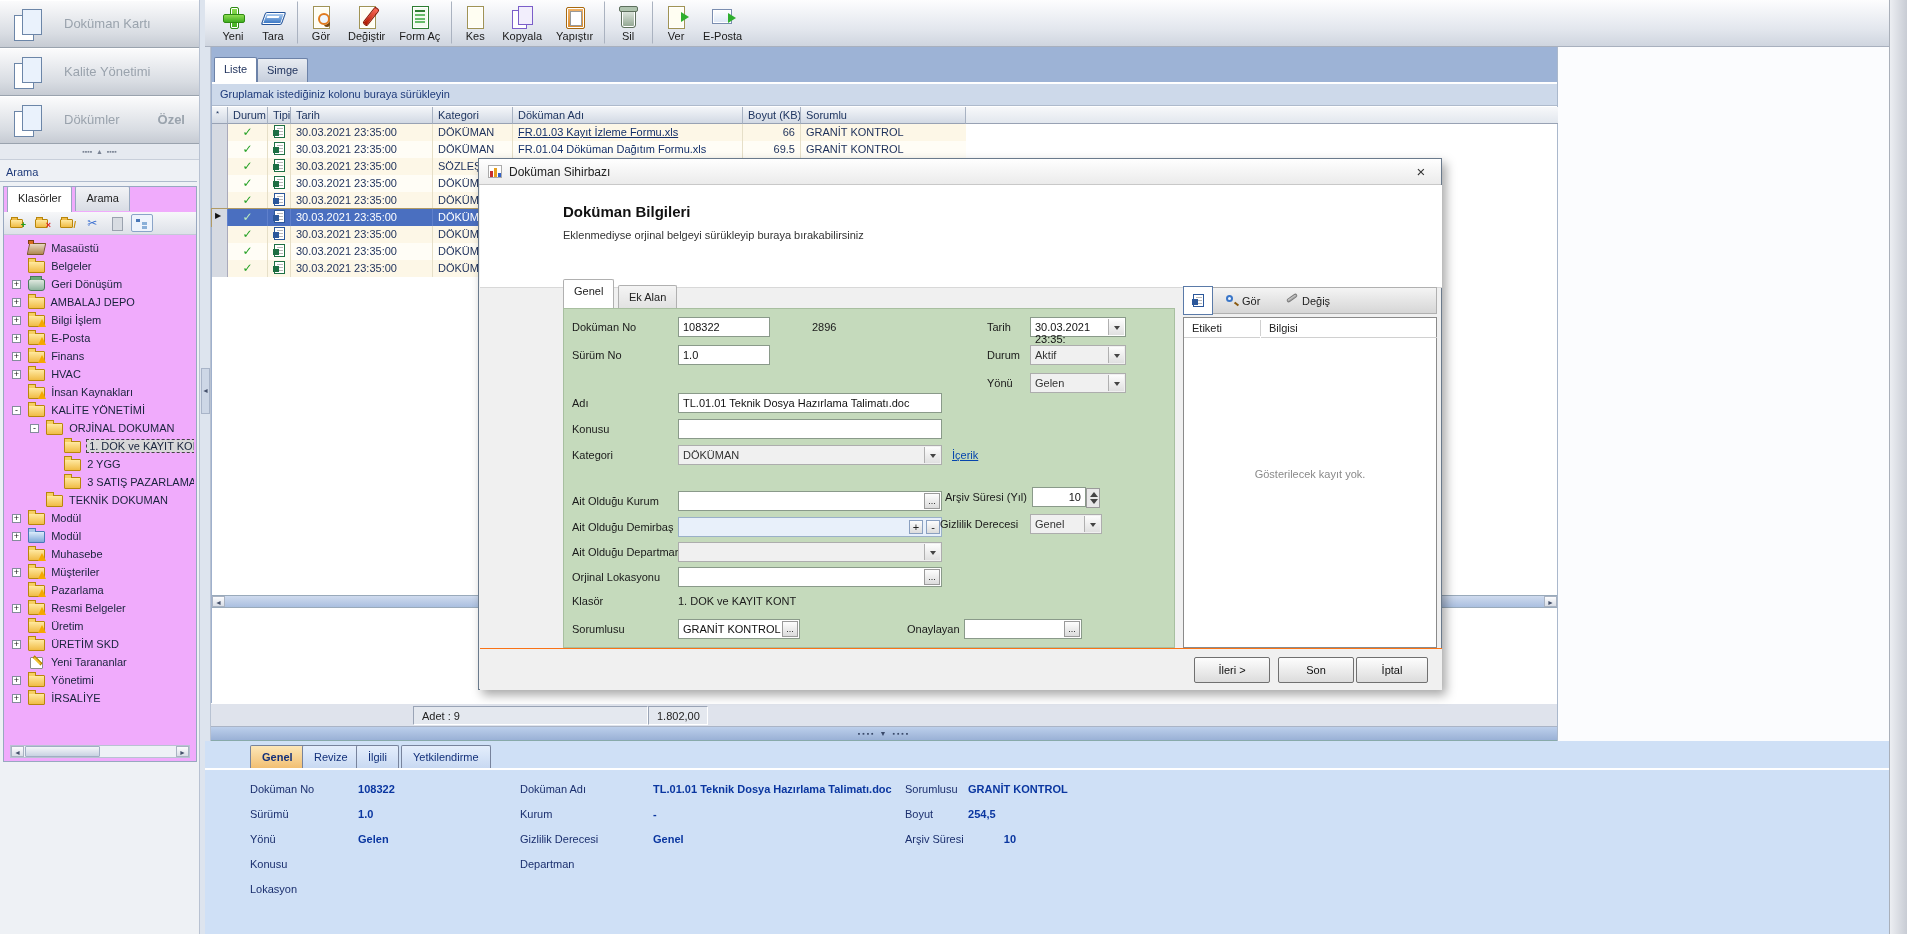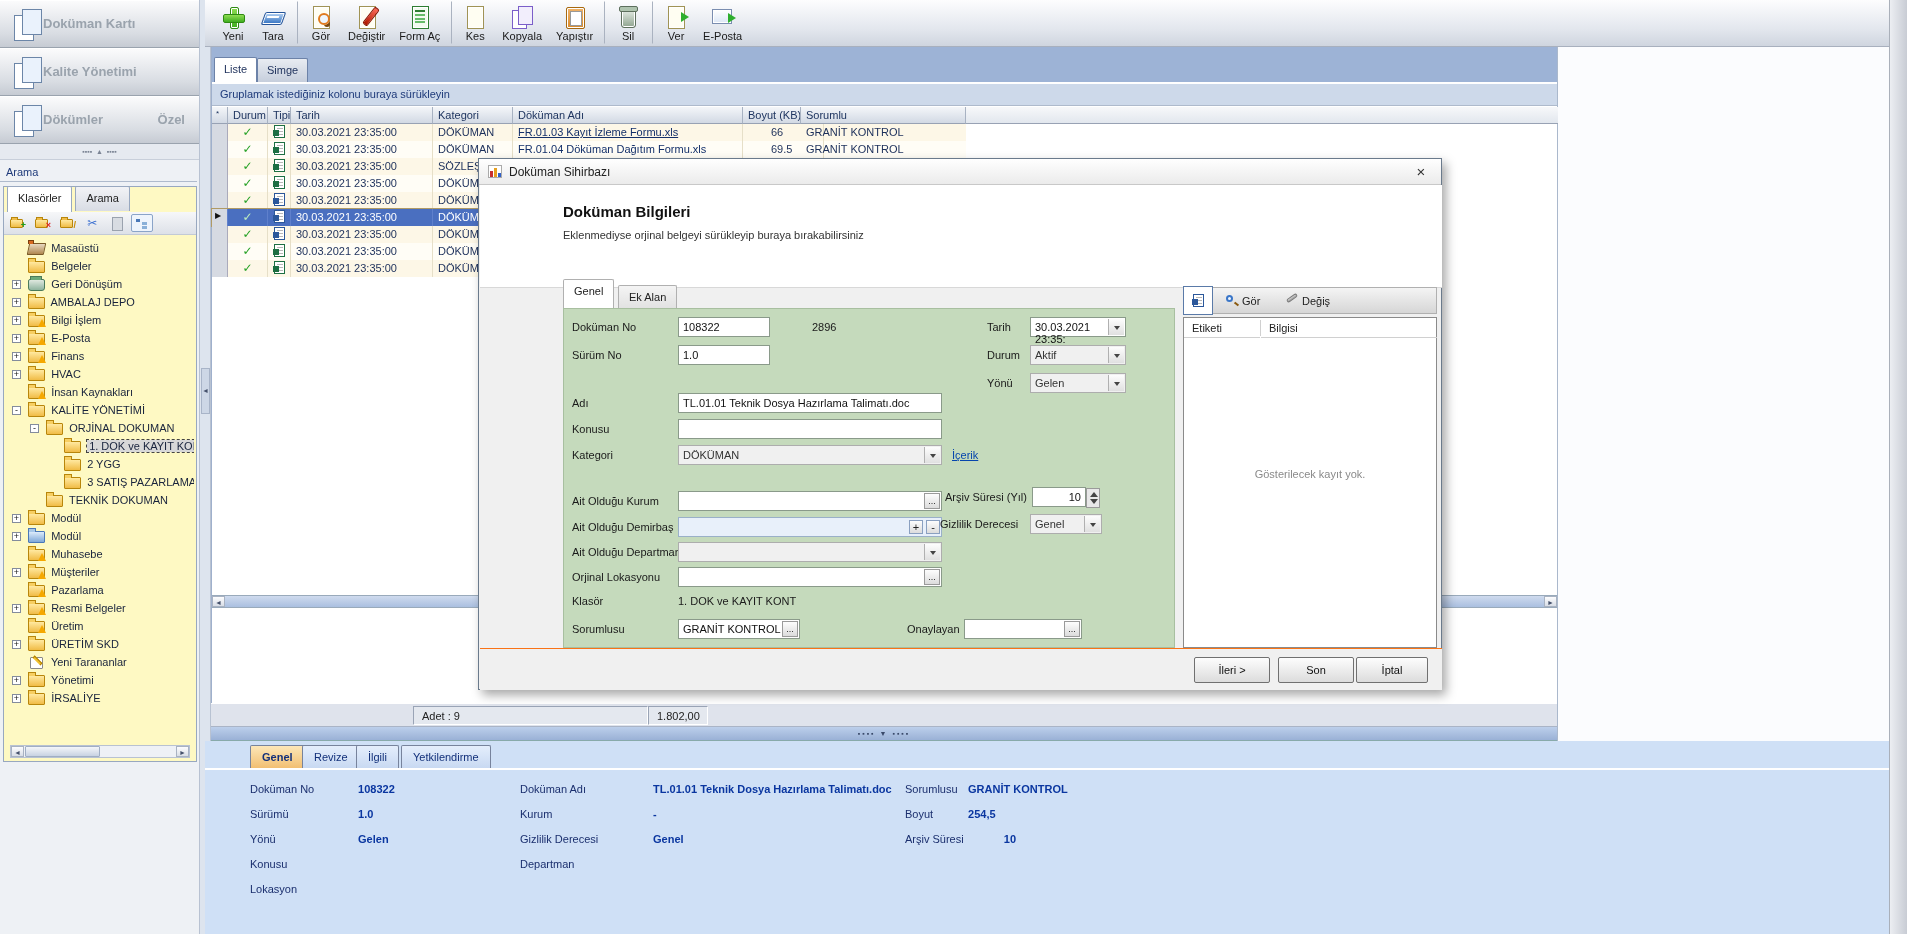--- a/index.html
+++ b/index.html
@@ -2,28 +2,28 @@
 <html><head>
 <meta charset="utf-8">
 <style>
   *{margin:0;padding:0;box-sizing:border-box;font-family:"Liberation Sans","DejaVu Sans",sans-serif}
   html,body{width:1907px;height:934px;overflow:hidden;background:#fff}
   #app{position:relative;width:1907px;height:934px;font-size:11px;color:#1c2f5a;background:#eef1f5}
 
   
   #sidebar{position:absolute;left:0;top:0;width:200px;height:934px;background:#eef1f5;border-right:1px solid #b8c2d2}
   .sp-head{position:relative;height:48px;background:linear-gradient(#fbfbfc,#d9dde3 70%,#c6cbd3);border-bottom:1px solid #9aa3ae;border-top:1px solid #fff}
-  .sp-head .lbl{position:absolute;left:43px;top:15px;font-size:13px;font-weight:bold;color:#9aa3ad}
+  .sp-head .lbl{position:absolute;left:64px;top:15px;font-size:13px;font-weight:normal;color:#9aa3ad}
   .sp-head .lbl2{position:absolute;right:14px;top:15px;font-size:13px;font-weight:bold;color:#9aa3ad}
   .hd-ico{position:absolute;left:10px;top:6px;width:38px;height:36px}
   .ic-docs::before{content:"";position:absolute;left:4px;top:8px;width:18px;height:24px;background:#fff;border:1px solid #6c86a8}
   .ic-docs::after{content:"";position:absolute;left:12px;top:2px;width:18px;height:24px;background:#eaf2fc;border:1px solid #6c86a8}
   .grip-strip{position:relative;height:16px;background:#e6eaf0;border-bottom:1px solid #c8cfda;text-align:center;color:#7b8494;font-size:7px;line-height:15px}
   .search-lbl{padding:6px 0 3px 6px;color:#1e3a7a;border-bottom:1px solid #aebacc;margin:0 2px 4px 0}
-  #treecard{position:absolute;left:3px;top:186px;width:194px;height:576px;background:#fef9c3;border:1px solid #98a8c0}
+  #treecard{position:absolute;left:3px;top:186px;width:194px;height:576px;background:#f0abfc;border:1px solid #98a8c0}
   .scard-tabs{position:absolute;left:0;top:-1px;height:25px;width:100%;}
   .stab{display:inline-block;height:25px;padding:5px 10px 0;border:1px solid #98a8c0;border-bottom:none;background:linear-gradient(#f2f3f6,#d8dce4);margin-left:3px;color:#222;border-radius:2px 2px 0 0}
   .stab[data-active="1"]{background:#fff;position:relative;z-index:2;height:26px;font-weight:normal}
   .mini-bar{position:absolute;left:0;top:25px;width:100%;height:23px;background:linear-gradient(#f6f7f9,#dde1e8);border-bottom:1px solid #c2cad6;padding:2px 2px}
   .mbtn{display:inline-block;width:22px;height:18px;vertical-align:top;position:relative;border:1px solid transparent;border-radius:2px}
   .mfold{position:absolute;left:3px;top:4px;width:13px;height:9px;background:linear-gradient(#ffe9a0,#f0bc46);border:1px solid #b8860b;border-radius:1px}
   .mfold::before{content:"";position:absolute;top:-3px;left:0;width:5px;height:2px;background:#f0bc46;border:1px solid #b8860b;border-bottom:none}
   .badge{position:absolute;right:1px;bottom:1px;font-weight:bold;font-size:9px;line-height:9px}
   .mbtn[data-icon="folder-add"] .badge{color:#1f9e1f}
   .mbtn[data-icon="folder-delete"] .badge{color:#d22}
@@ -104,21 +104,21 @@
   .grow:nth-child(odd){background:#fdf7e7}
   .grow:nth-child(even){background:#fffdf6}
   .gc{position:absolute;top:0;height:17px;padding:2px 5px 0;border-right:1px solid #e6dfc8;overflow:hidden}
   .ind{left:0;width:16px;background:#d6dae2;border-right:1px solid #aab;padding:2px 0 0 3px;font-size:8px;color:#222}
   .c-durum{left:16px;width:40px;text-align:center;color:#23a023;font-weight:bold;font-size:12px;padding-top:1px}
   .c-tipi{left:56px;width:23px;text-align:center;padding-top:1px}
   .c-tarih{left:79px;width:142px}
   .c-kat{left:221px;width:80px}
   .c-adi{left:301px;width:230px;color:#14306a}
   .c-adi[data-link="1"]{text-decoration:underline}
-  .c-boyut{left:554px;width:58px;text-align:left}
+  .c-boyut{left:531px;width:58px;text-align:right}
   .c-sor{left:589px;width:165px;border-right:none}
   .grow[data-sel="1"]{background:#4a6fc0;outline:1px solid #b09a64}
   .grow[data-sel="1"] .gc{color:#fff;border-right-color:#5f80cc}
   .grow[data-sel="1"] .ind{background:#d6dae2;color:#111}
   .grow[data-sel="1"] .c-durum{color:#bff0bf}
   .fico{display:inline-block;width:11px;height:13px;border:1px solid #7a7a7a;background:#fff;position:relative}
   .fico::before{content:"";position:absolute;left:2px;top:2px;width:6px;height:8px;background:repeating-linear-gradient(#b8b8b8 0 1px,transparent 1px 3px)}
   .fico[data-ft="excel"]{border-color:#1d6f42}
   .fico[data-ft="excel"]::after{content:"";position:absolute;left:-2px;top:4px;width:6px;height:6px;background:#1d6f42}
   .fico[data-ft="word"]{border-color:#2b579a}

